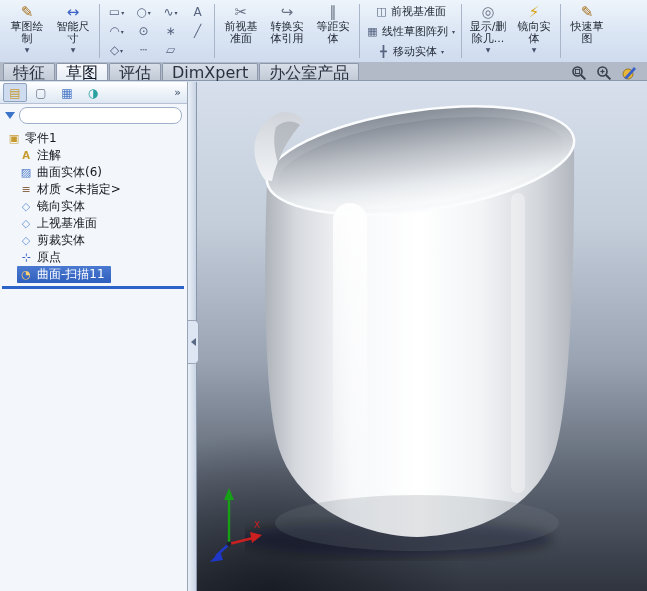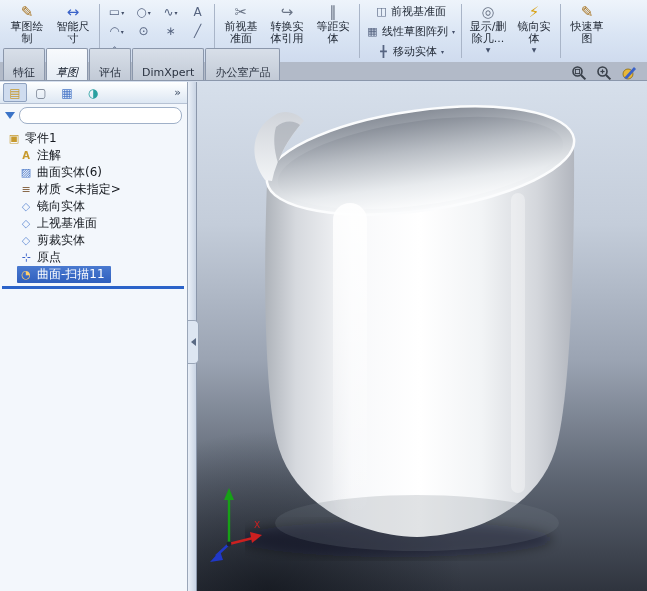--- a/index.html
+++ b/index.html
@@ -23,23 +23,23 @@
   .tool-grid{display:grid;grid-template-columns:repeat(4,27px);grid-auto-rows:19px;align-content:center;}
   .tool-cell{display:flex;align-items:center;justify-content:center;gap:1px;color:#566480;font-size:12px;border-radius:2px;}
   .tool-caret{font-size:6px;color:#44506a;}
   .stack{display:flex;flex-direction:column;justify-content:center;gap:3px;}
   .stack-btn{display:flex;align-items:center;gap:3px;font-size:11px;color:#222a36;padding:1px 3px;}
   .sb-icon{font-size:11px;color:#566480;width:13px;text-align:center;}
   .sb-caret{font-size:6px;color:#44506a;margin-left:1px;}
   
   .tabbar{position:absolute;top:62px;left:0;right:0;height:19px;background:#b2bac8;
           border-bottom:1px solid #8b97ab;display:flex;align-items:flex-end;padding-left:3px;box-sizing:border-box;}
-  .tab{font-size:11px;padding:17px 9px 1px;margin-right:1px;background:linear-gradient(#d8dfe9,#c2cad6);
+  .tab{font-size:16px;padding:2px 9px 1px;margin-right:1px;background:linear-gradient(#d8dfe9,#c2cad6);
        border:1px solid #8b97ab;border-bottom:none;border-radius:2px 2px 0 0;color:#2a3240;line-height:13px;margin-top:40px;}
-  .tab.active{background:linear-gradient(#f8fafd,#e6edf5);color:#101826;font-style:italic;}
+  .tab.active{background:linear-gradient(#f8fafd,#e6edf5);color:#101826;}
   
   .hud{position:absolute;right:10px;top:65px;display:flex;gap:9px;align-items:center;z-index:6;}
   .hud-btn{width:16px;height:16px;display:flex;align-items:center;justify-content:center;}
   
   .panel{position:absolute;top:82px;left:0;width:188px;bottom:0;background:#f3f7fc;
          border-right:1px solid #9aa6b8;box-sizing:border-box;display:flex;flex-direction:column;}
   .panel-tabs{height:21px;background:linear-gradient(#feffff,#dde7f3);border-bottom:1px solid #b6c2d4;
               display:flex;align-items:center;padding:0 3px;gap:2px;flex:none;}
   .ptab{width:22px;height:17px;display:flex;align-items:center;justify-content:center;
         border:1px solid transparent;border-radius:2px;font-size:12px;}

